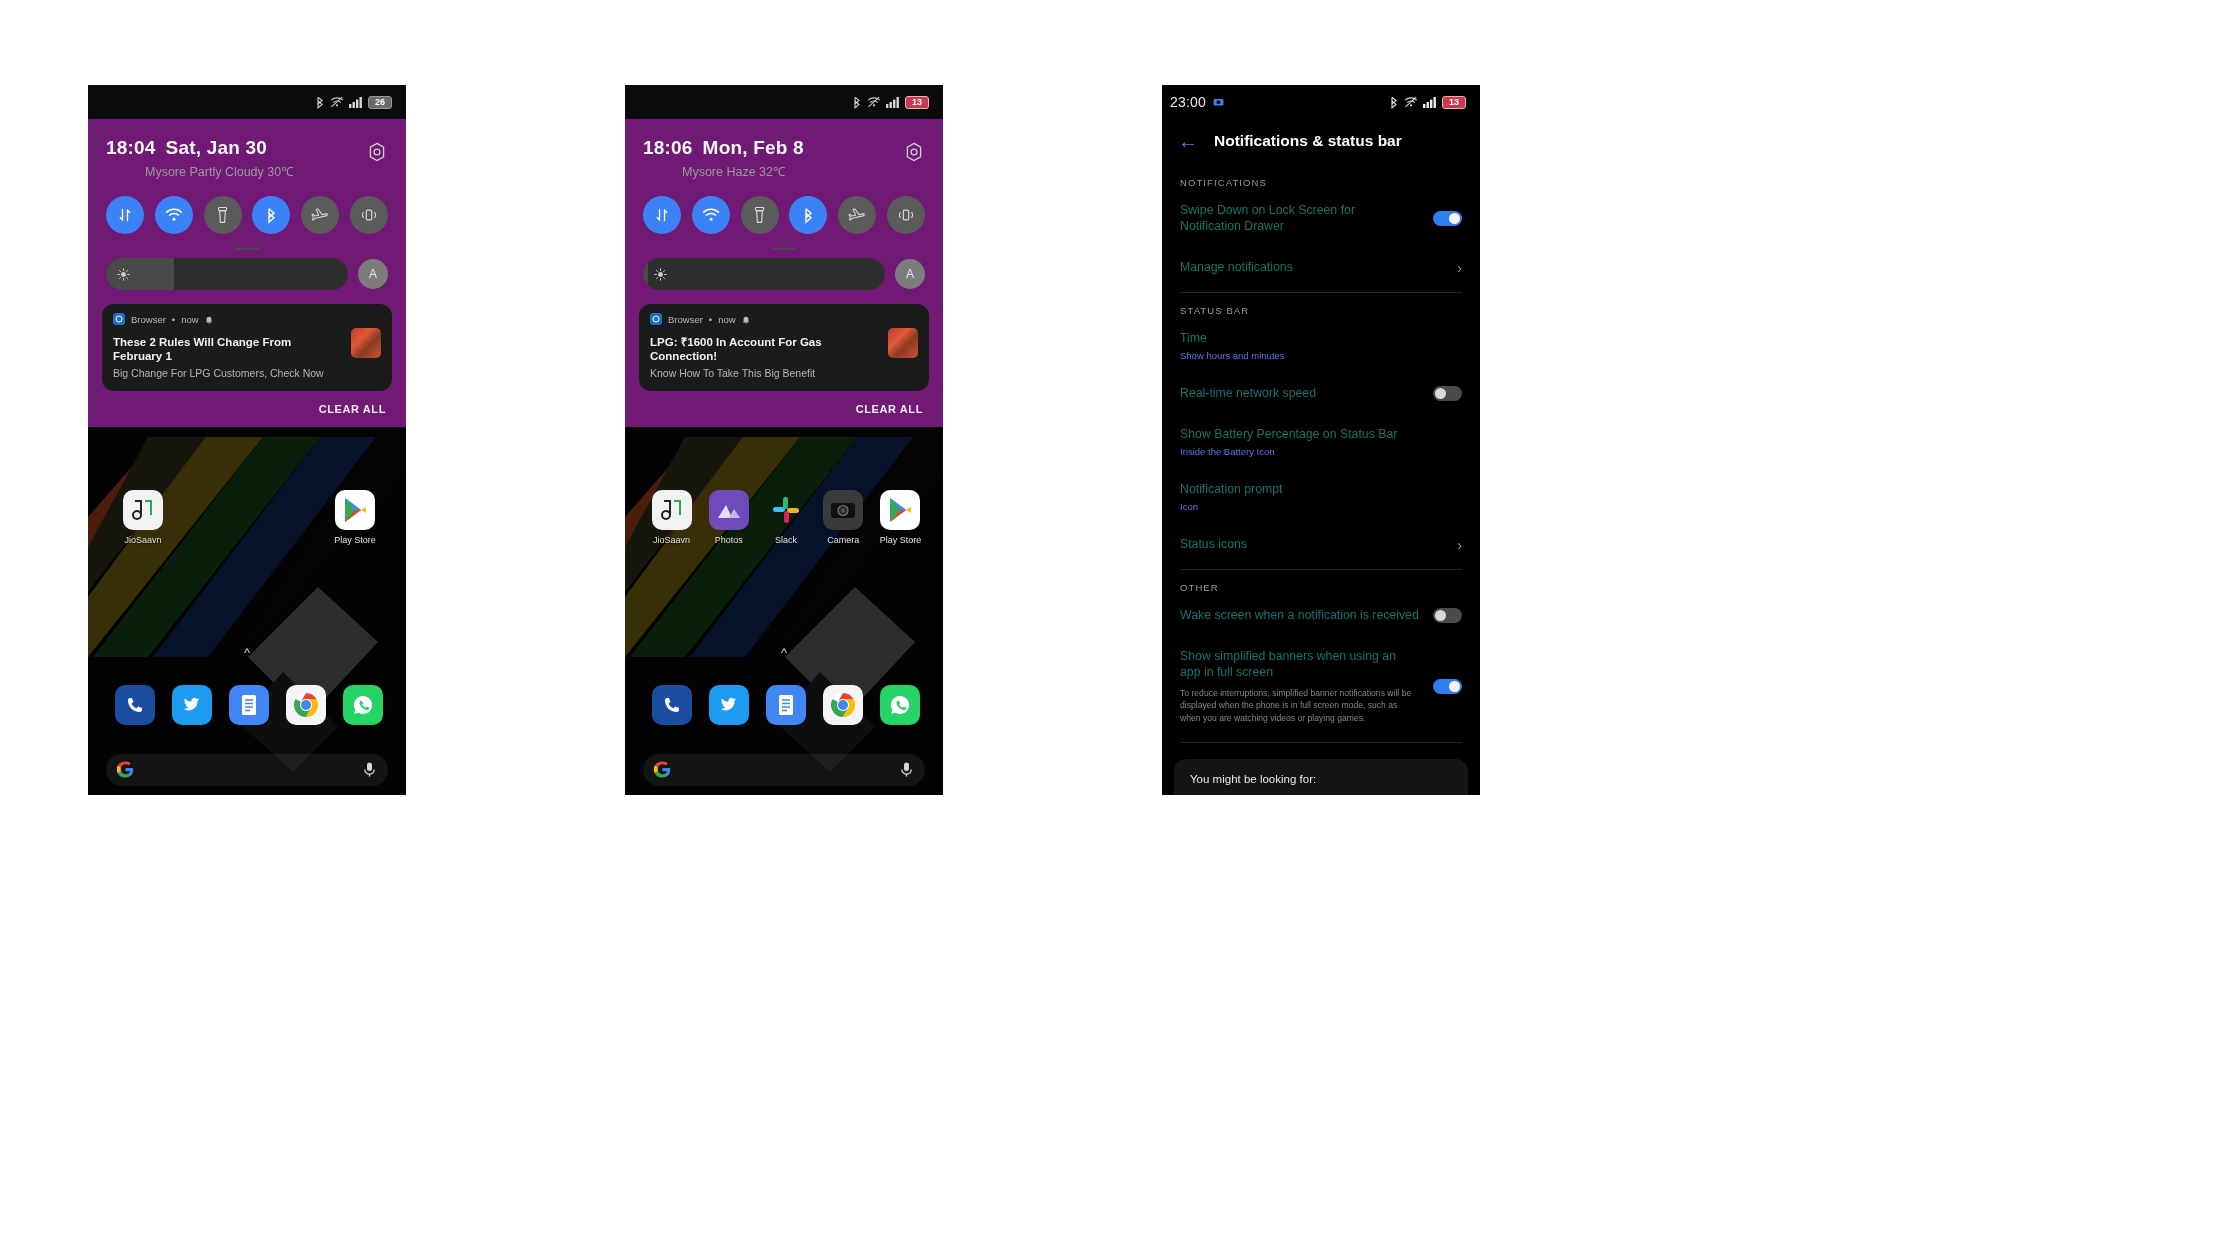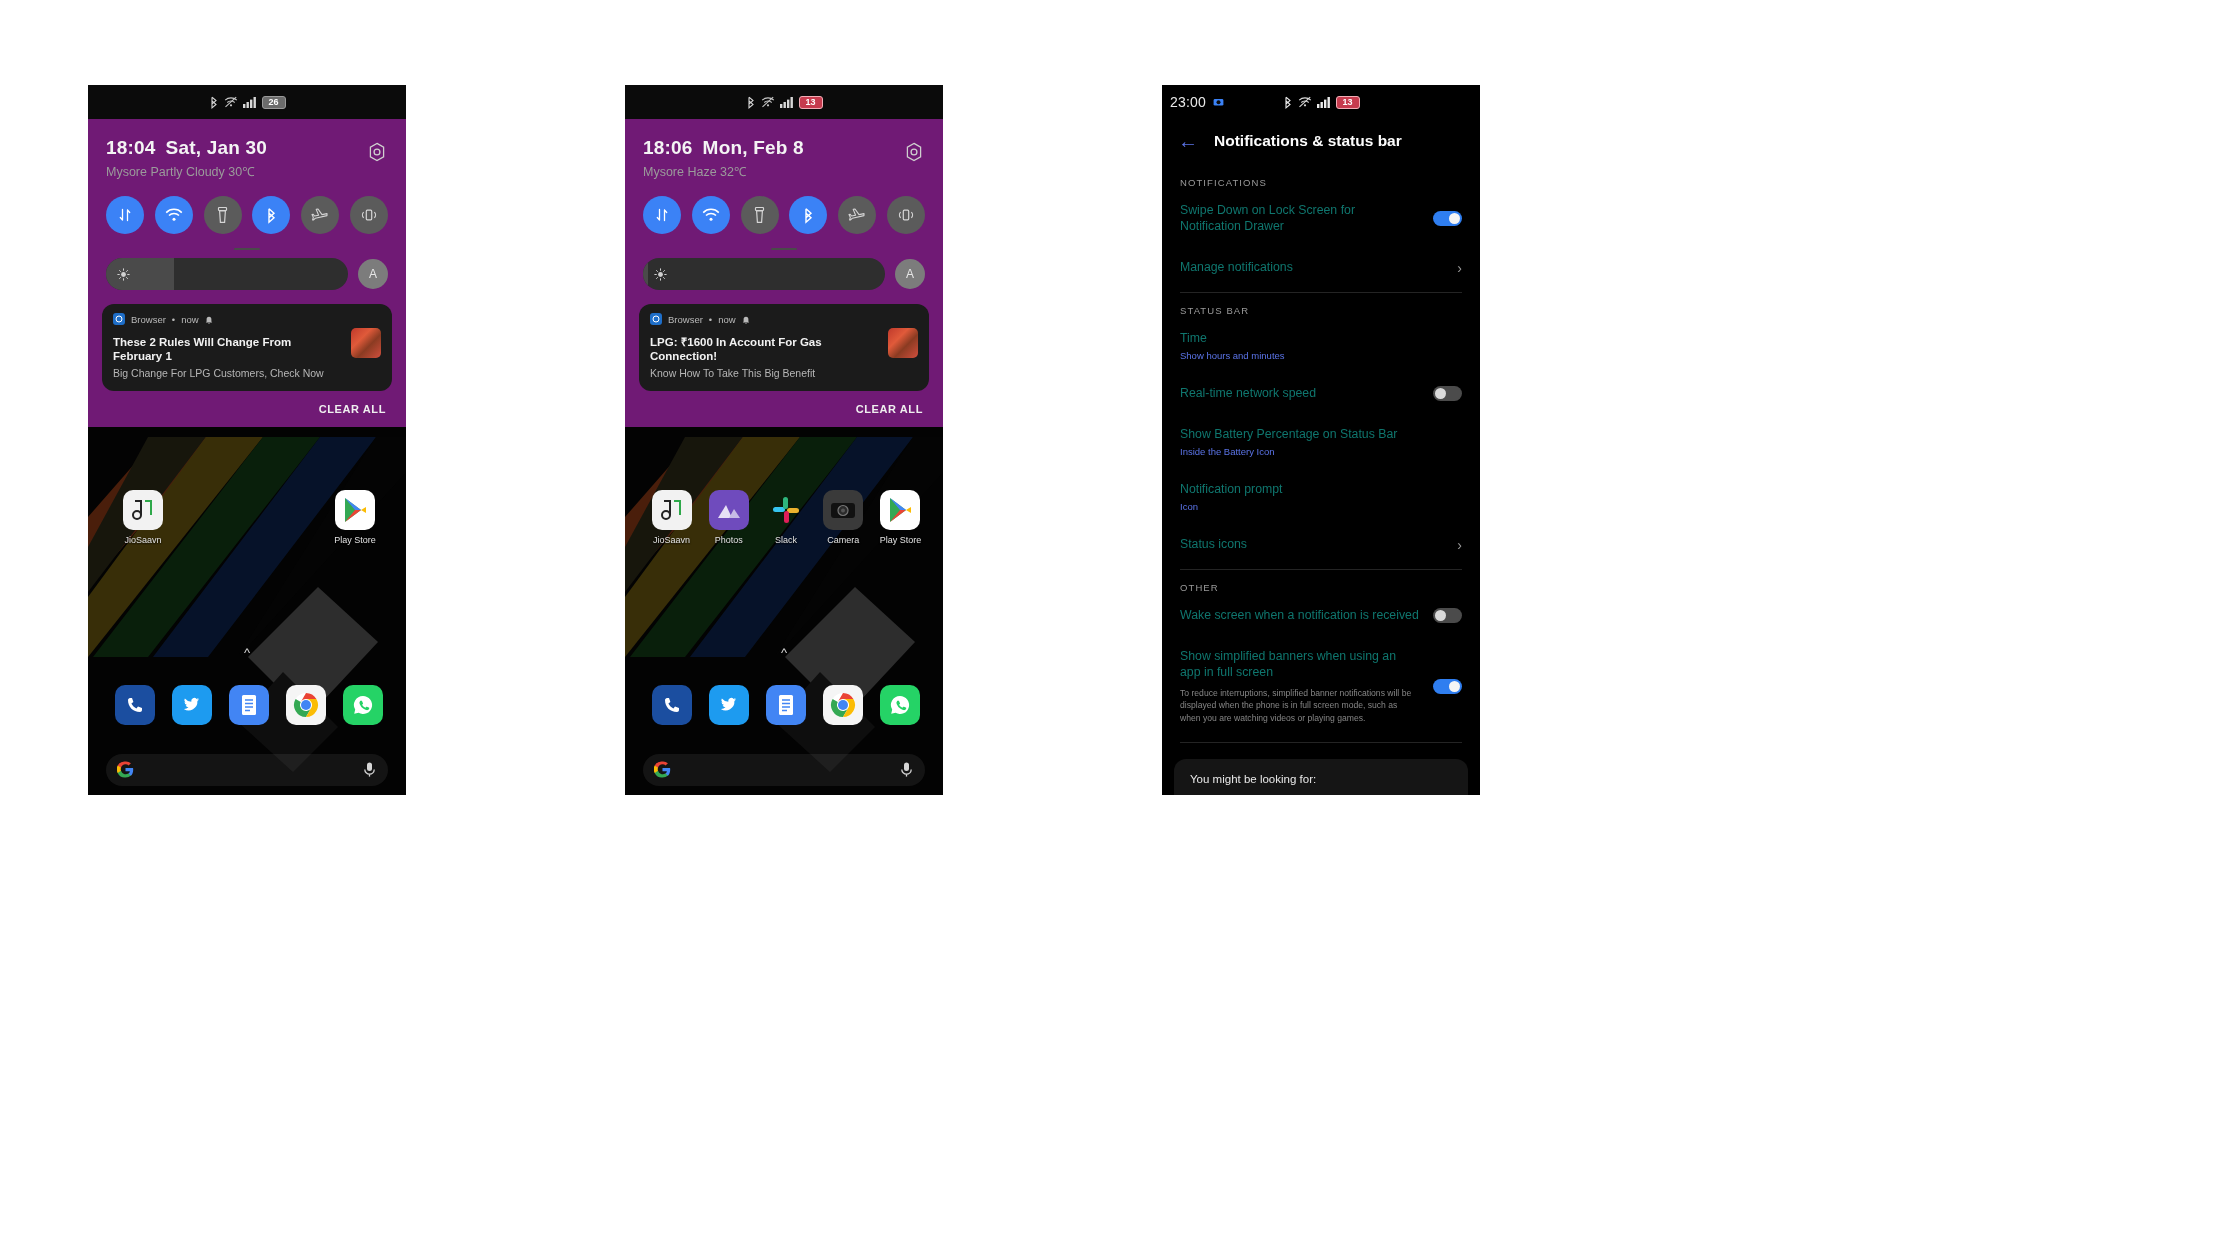--- a/index.html
+++ b/index.html
@@ -14,21 +14,21 @@
     position: absolute;
     background: #0b0b0b;
     overflow: hidden;
   }
   
   .statusbar {
     position: relative;
     height: 34px;
     display: flex;
     align-items: center;
-    justify-content: center;
+    justify-content: flex-end;
     padding: 0 14px;
     gap: 5px;
   }
   .sb-left {
     position: absolute; left: 8px; top: 0; height: 100%;
     display: flex; align-items: center; gap: 7px;
     color: #e9e9e9; font-size: 14px; letter-spacing: .2px;
   }
   .sb-ic { display: block; }
   .batt-badge {
@@ -43,21 +43,21 @@
 
   
   .qs-header {
     padding: 18px 18px 0 18px;
     position: relative;
   }
   .qs-time {
     color: #f4f4f4; font-size: 19px; font-weight: bold; letter-spacing: .2px;
   }
   .qs-time .date { margin-left: 10px; }
-  .qs-weather { color: #9b9b9b; font-size: 12.5px; margin-top: 4px; }
+  .qs-weather { color: #9b9b9b; font-size: 12.5px; margin-top: 4px; margin-left: 39px; }
   .qs-gear {
     position: absolute; right: 18px; top: 22px;
     width: 22px; height: 22px;
   }
   .qs-tiles {
     display: flex; justify-content: space-between;
     padding: 16px 18px 0 18px;
   }
   .tile {
     width: 38px; height: 38px; border-radius: 50%;

